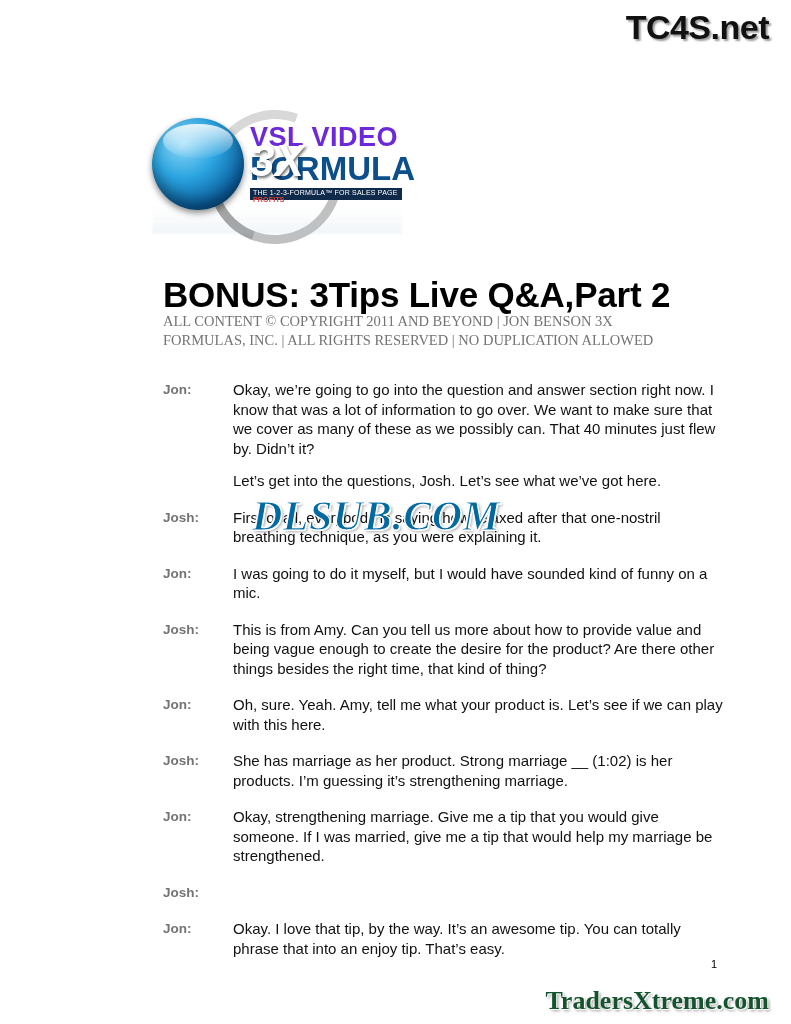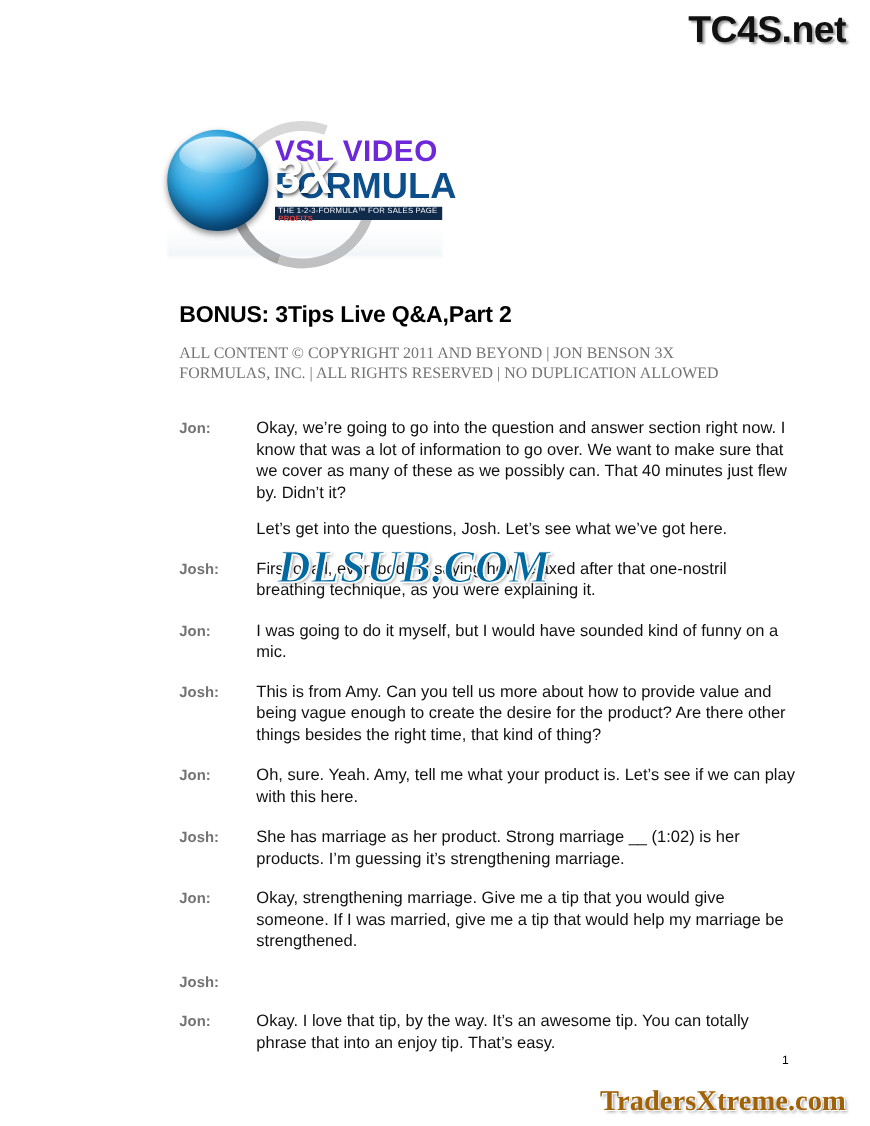--- a/index.html
+++ b/index.html
@@ -138,21 +138,21 @@
     opacity: 0.5;
   }
 
   
   .doc-title {
     position: absolute;
     left: 163px;
     top: 275px;
     font-family: "Liberation Sans", sans-serif;
     font-weight: bold;
-    font-size: 21px;
+    font-size: 35px;
     color: #000000;
     letter-spacing: -0.2px;
   }
   .copyright {
     position: absolute;
     left: 163px;
     top: 312px;
     width: 580px;
     font-family: Liberation Serif, serif;
     font-size: 14.5px;
@@ -214,21 +214,21 @@
     font-size: 11px;
     color: #000;
   }
   .bottom-watermark {
     position: absolute;
     right: 22px;
     bottom: 8px;
     font-family: "Liberation Serif", serif;
     font-weight: bold;
     font-size: 26px;
-    color: #a16207;
+    color: #14532d;
     text-shadow: 1px 1px 0 #ffffff, 2px 2px 3px rgba(0,0,0,0.4);
     text-align: right;
   }
 </style>
 </head>
 <body>
 
 <div class="top-watermark">TC4S.net</div>
 
 <div class="logo-wrap">

